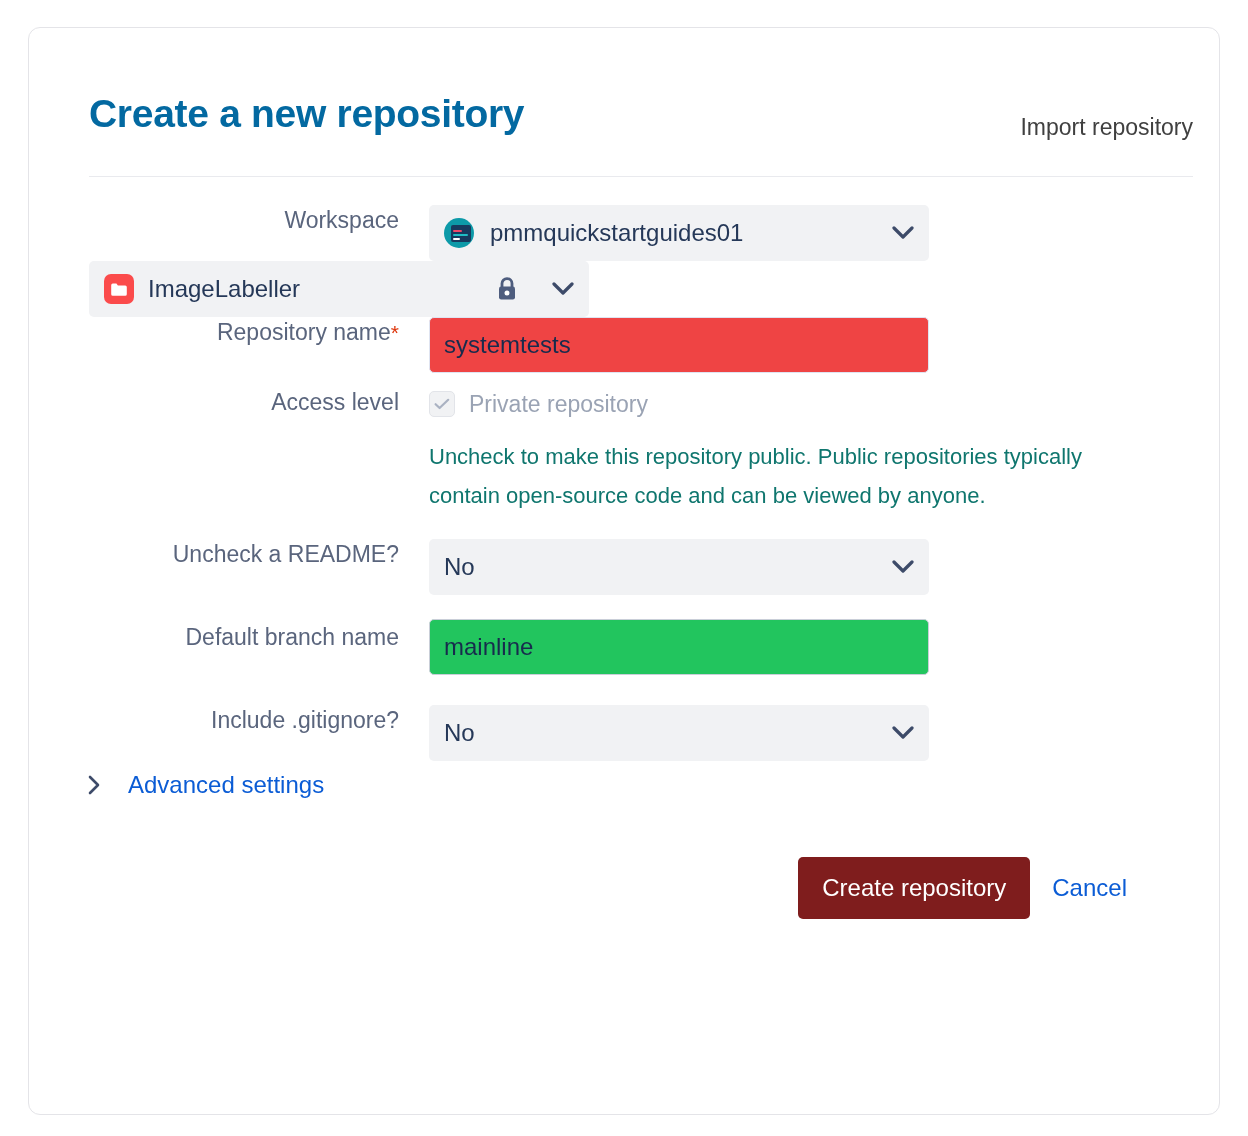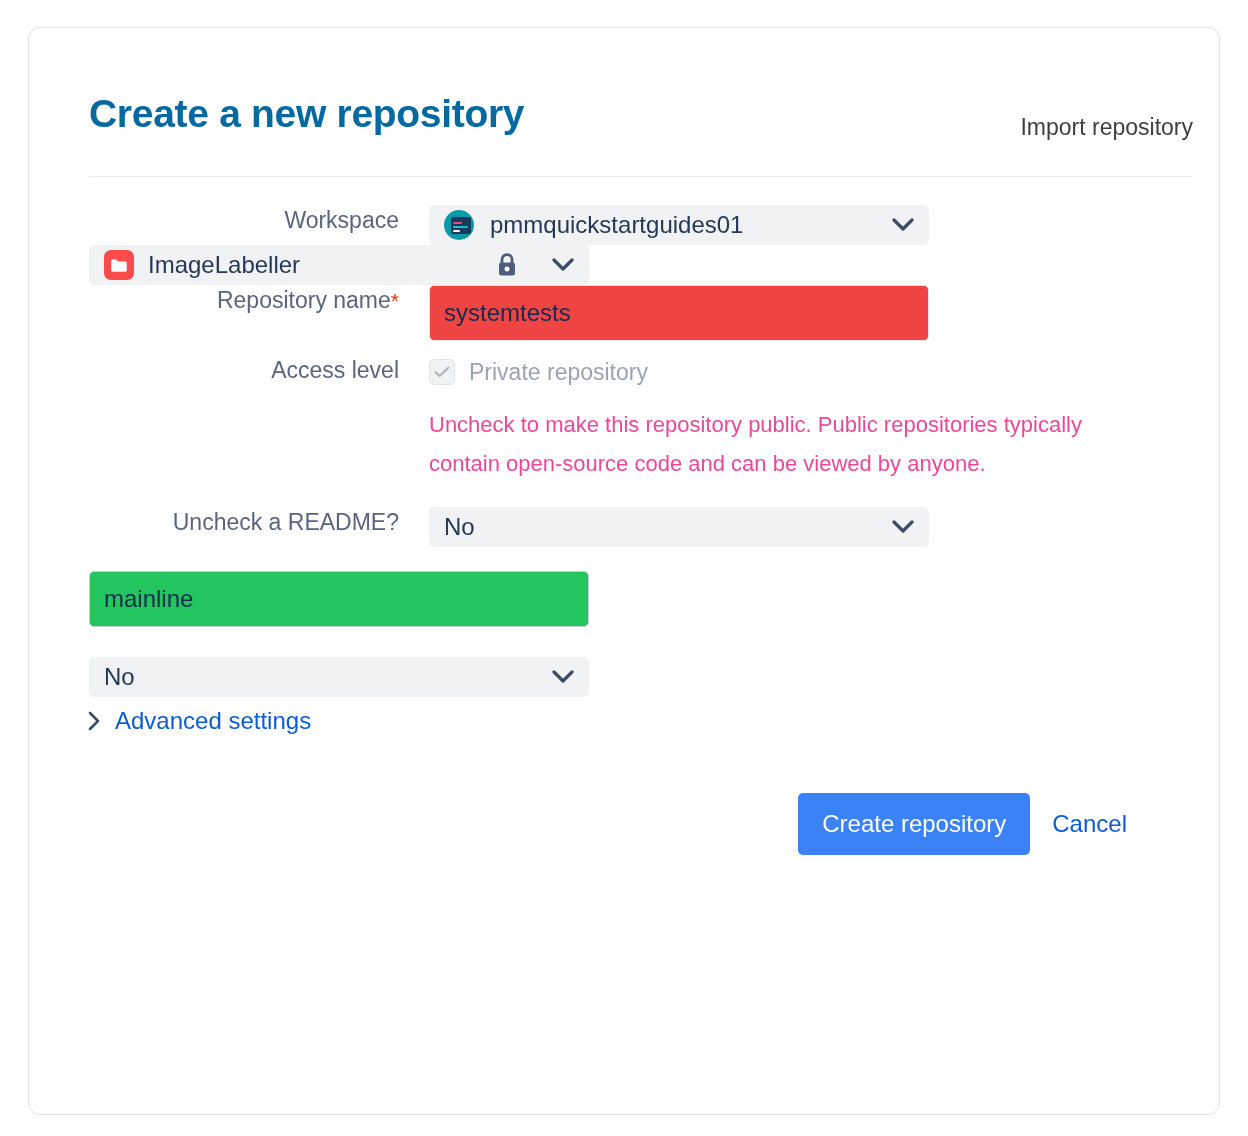--- a/index.html
+++ b/index.html
@@ -89,21 +89,21 @@
   .field-col {
     flex: 1 1 auto;
     min-width: 0;
   }
 
   
   .select {
     position: relative;
     box-sizing: border-box;
     width: 500px;
-    height: 40px;
+    height: 56px;
     background: #f1f2f4;
     border: 1px solid transparent;
     border-radius: 5px;
     display: flex;
     align-items: center;
     padding: 0 14px;
     cursor: pointer;
     font-size: 24px;
     color: #253858;
   }
@@ -212,31 +212,32 @@
     font-size: 23px;
     color: #9aa3b4;
     white-space: nowrap;
   }
 
   .help-text {
     width: 690px;
     margin-top: 18px;
     font-size: 22px;
     line-height: 39px;
-    color: #ec4899;
+    color: #0f766e;
   }
 
   
   .advanced {
     display: flex;
     align-items: center;
     margin-top: 10px;
     margin-left: -8px;
     cursor: pointer;
     width: max-content;
+    gap: 13px;
   }
   .advanced .arrow {
     width: 26px;
     display: flex;
     justify-content: center;
     align-items: center;
   }
   .advanced .adv-label {
     font-size: 24px;
     color: #0b5cd5;
@@ -245,21 +246,21 @@
 
   
   .footer {
     display: flex;
     align-items: center;
     justify-content: flex-end;
     margin-top: 58px;
     padding-right: 66px;
   }
   .btn-primary {
-    background: #3b82f6;
+    background: #7f1d1d;
     color: #ffffff;
     font-size: 24px;
     font-family: "Liberation Sans", sans-serif;
     border: none;
     border-radius: 5px;
     padding: 0 24px;
     height: 62px;
     cursor: pointer;
   }
   .btn-link {
@@ -362,26 +363,28 @@
             <span class="chev">
               <svg width="22" height="14" viewBox="0 0 22 14">
                   <path d="M2 2 L11 11 L20 2" stroke="#3d4b69" stroke-width="3.2" fill="none" stroke-linecap="round" stroke-linejoin="round"></path>
                 </svg>
             </span>
           </div>
         </div>
       </div>
 
       <div class="row" style="margin-top:24px;">
+        <div class="label-col two-line">Default branch name</div>
         <div class="field-col">
           <input class="text-input plain" type="text" value="mainline" style="">
         </div>
       </div>
 
       <div class="row" style="margin-top:30px;">
+        <div class="label-col">Include .gitignore?</div>
         <div class="field-col">
           <div class="select">
             <span class="value">No</span>
             <span class="chev">
               <svg width="22" height="14" viewBox="0 0 22 14">
                   <path d="M2 2 L11 11 L20 2" stroke="#3d4b69" stroke-width="3.2" fill="none" stroke-linecap="round" stroke-linejoin="round"></path>
                 </svg>
             </span>
           </div>
         </div>

